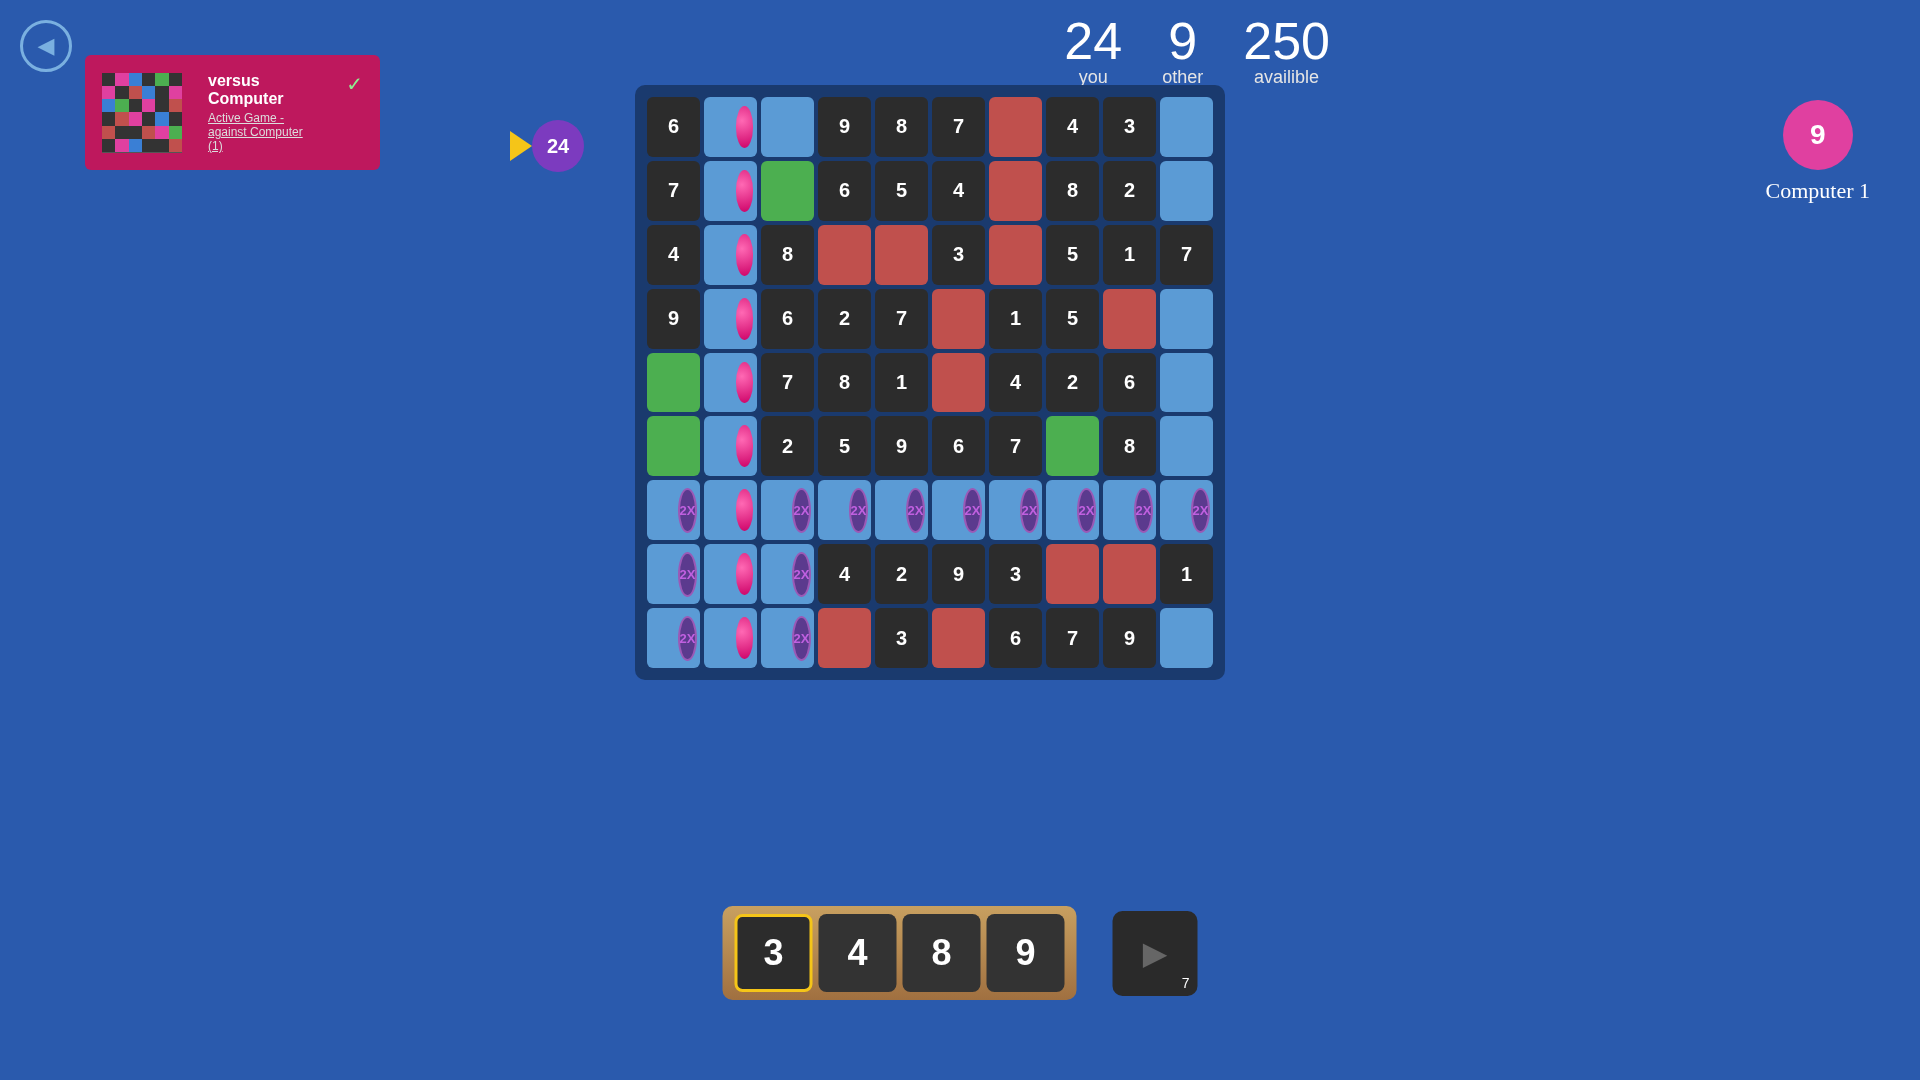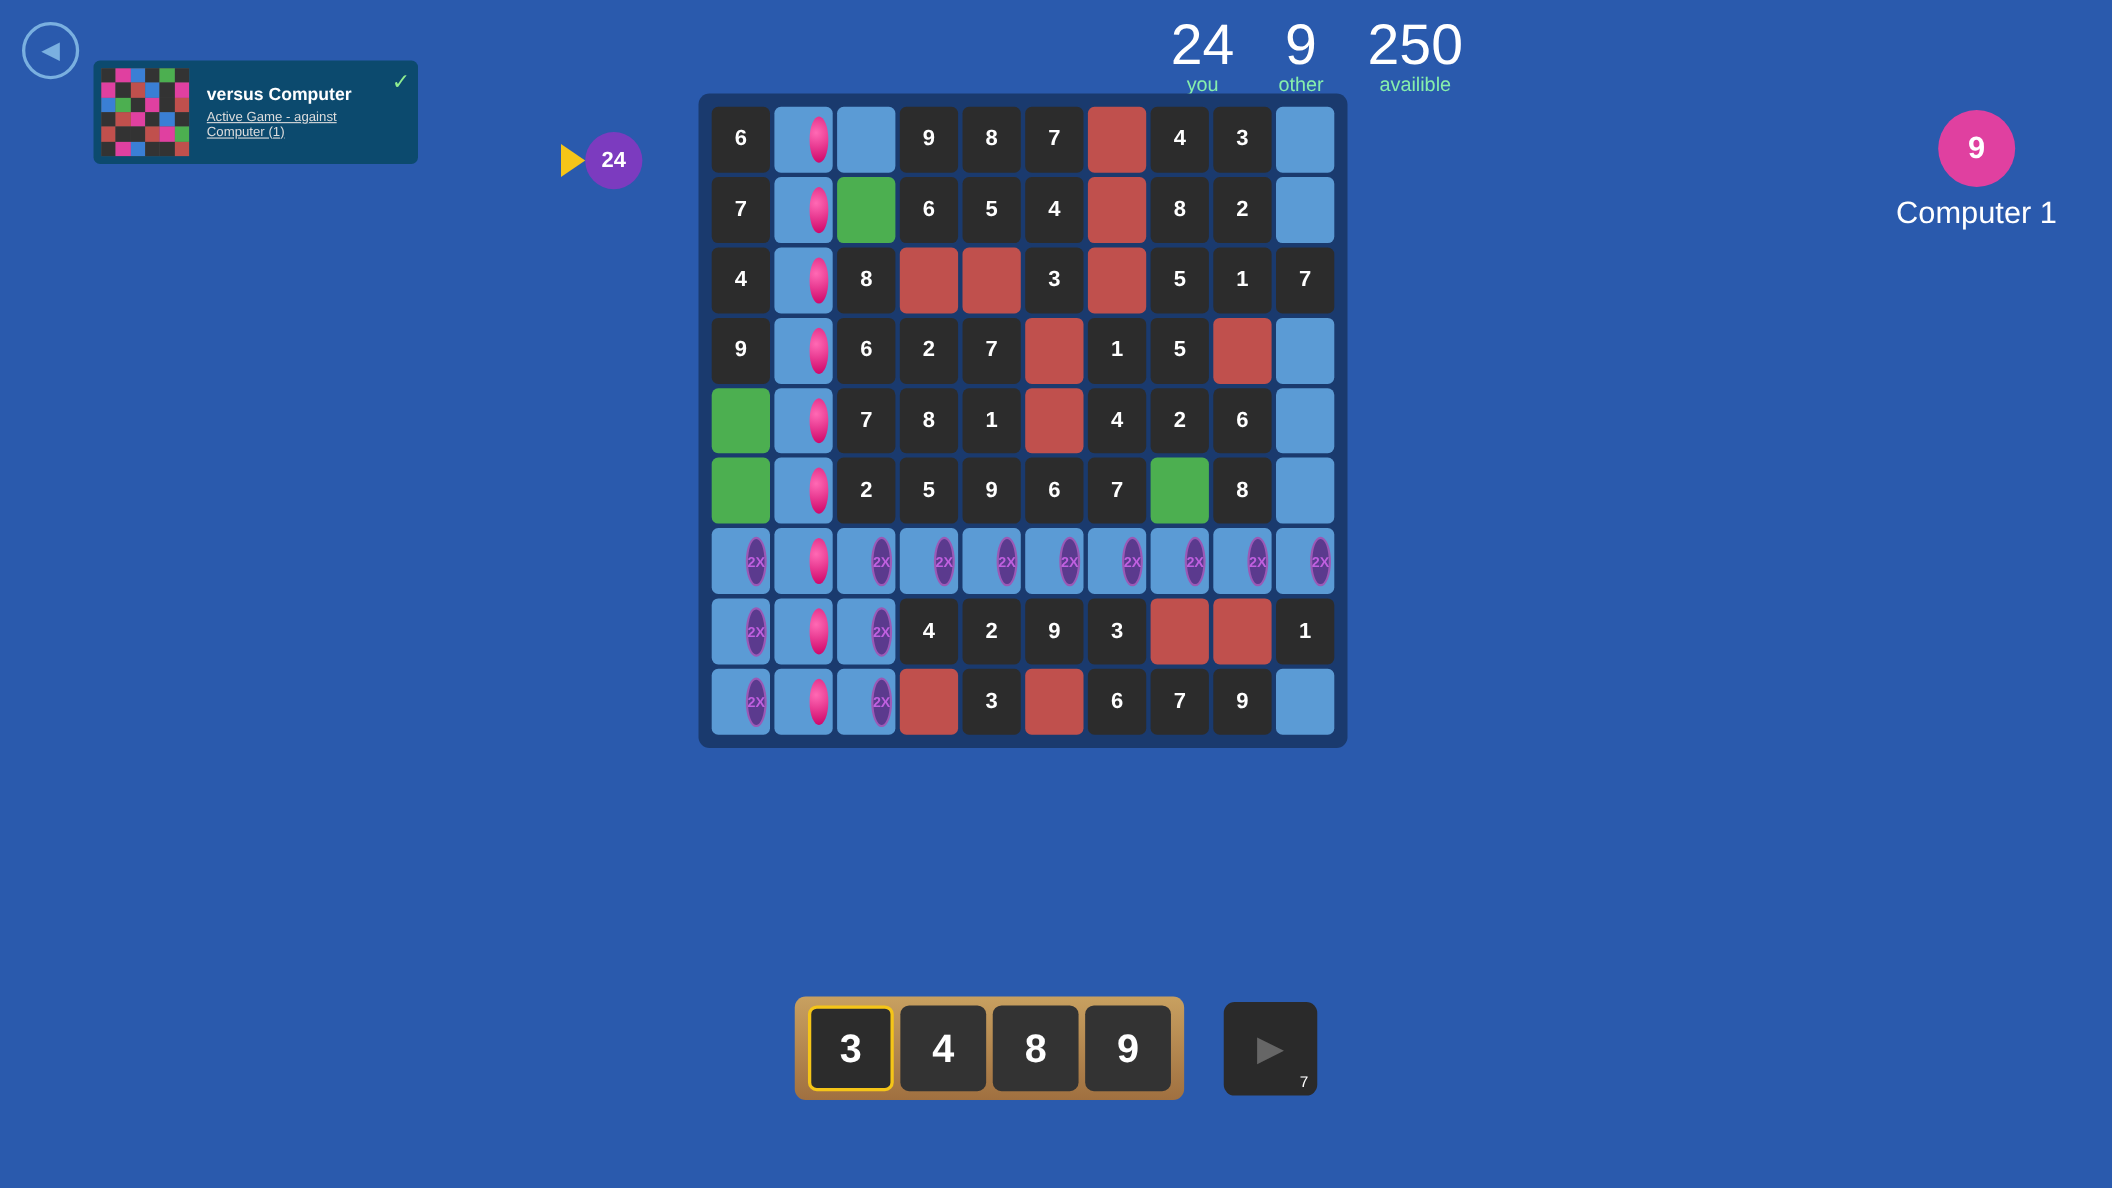--- a/index.html
+++ b/index.html
@@ -29,26 +29,26 @@
       color: #7ab0e0;
       font-size: 22px;
     }
 
     
     #game-card {
       position: absolute;
       top: 55px;
       left: 85px;
       width: 295px;
-      background: #0c4a6e;
+      background: #be185d;
       border-radius: 6px;
-      padding: 7px;
-      display: flex;
-      align-items: center;
-      gap: 16px;
+      padding: 17px;
+      display: flex;
+      align-items: center;
+      gap: 26px;
     }
     #game-thumbnail {
       width: 80px;
       height: 80px;
       flex-shrink: 0;
       background: #555;
       position: relative;
       overflow: hidden;
     }
     .thumb-grid {
@@ -99,21 +99,21 @@
       flex-direction: column;
       align-items: center;
     }
     .score-number {
       color: white;
       font-size: 52px;
       font-weight: 300;
       line-height: 1;
     }
     .score-label {
-      color: #86efac;
+      color: #e5e5e5;
       font-size: 18px;
     }
 
     
     #computer-badge {
       position: absolute;
       top: 100px;
       right: 50px;
       display: flex;
       flex-direction: column;
@@ -126,22 +126,23 @@
       background: #e040a0;
       display: flex;
       align-items: center;
       justify-content: center;
       color: white;
       font-size: 28px;
       font-weight: bold;
     }
     #computer-label {
       color: white;
-      font-size: 28px;
+      font-size: 22px;
       margin-top: 8px;
+      font-family: Liberation Serif, serif;
     }
 
     
     #board-container {
       position: absolute;
       top: 85px;
       left: 635px;
       width: 590px;
       height: 595px;
       background: #1a3a6e;

